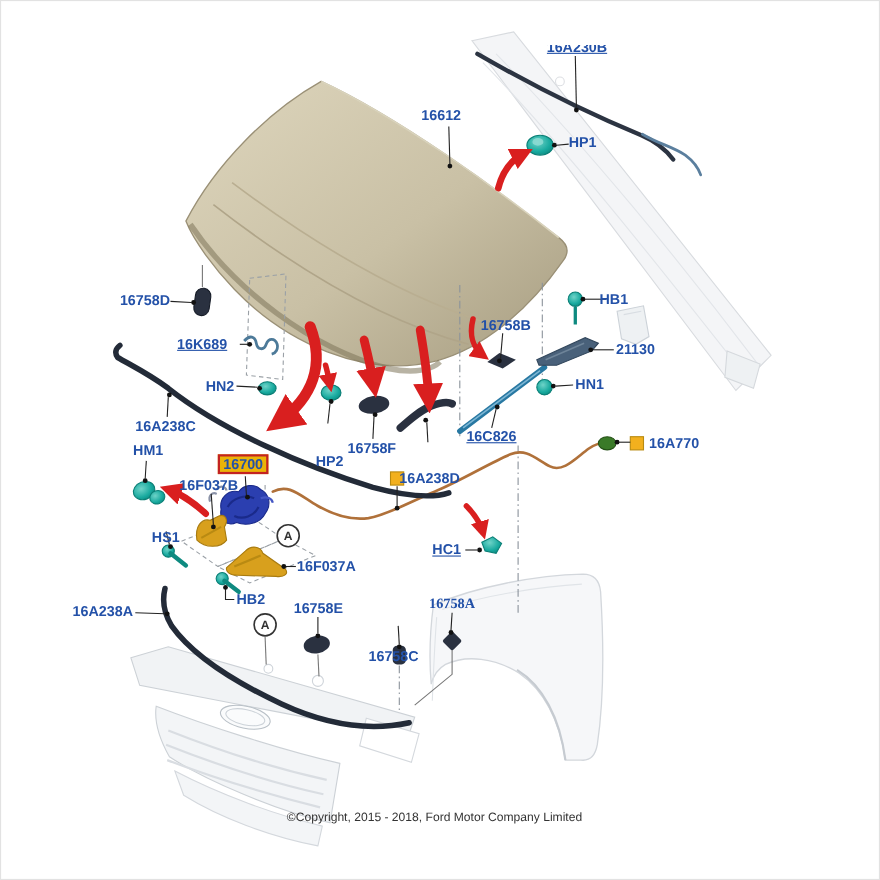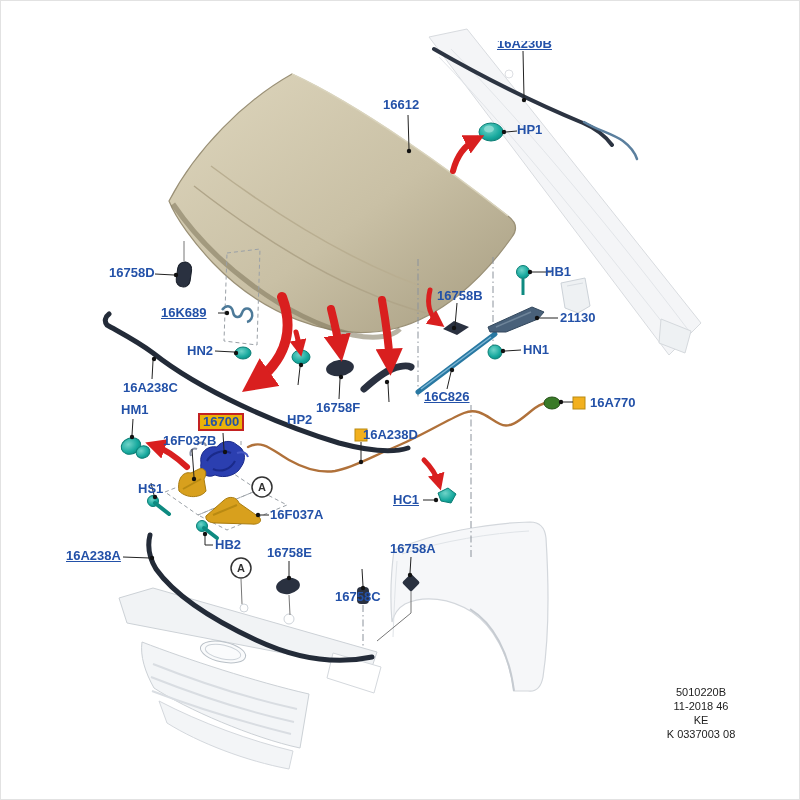--- a/index.html
+++ b/index.html
@@ -252,26 +252,21 @@
 <span class="plabel" style="left:315px;top:400px;">16758F</span>
 <span class="plabel" style="left:362px;top:403px;margin-top:24px;">16A238D</span>
 <span class="plabel" style="left:423px;top:389px;text-decoration:underline;">16C826</span>
 <span class="plabel" style="left:589px;top:395px;">16A770</span>
 <span class="plabel" style="left:120px;top:402px;">HM1</span>
 <span class="plabel boxed" style="left:197px;top:412px;">16700</span>
 <span class="plabel" style="left:162px;top:433px;">16F037B</span>
 <span class="plabel" style="left:137px;top:481px;">HS1</span>
 <span class="plabel" style="left:269px;top:507px;">16F037A</span>
 <span class="plabel" style="left:214px;top:537px;">HB2</span>
-<span class="plabel" style="left:65px;top:548px;text-decoration:underline;">16A238A</span>
+<span class="plabel" style="left:65px;top:548px;">16A238A</span>
 <span class="plabel" style="left:266px;top:545px;">16758E</span>
 <span class="plabel" style="left:334px;top:553px;margin-top:36px;">16758C</span>
-<span class="plabel" style="left:389px;top:541px;">16758A</span>
+<span class="plabel" style="left:389px;top:541px;font-family:Liberation Serif, serif;">16758A</span>
 <span class="plabel" style="left:392px;top:492px;text-decoration:underline;">HC1</span>
 
-<div class="docblock">
-  <div>5010220B</div>
-  <div>11-2018 46</div>
-  <div>KE</div>
-  <div>K 0337003 08</div>
+<div class="footer-copy">©Copyright, 2015 - 2018, Ford Motor Company Limited</div>
+
 </div>
 
-</div>
-
 </body></html>

